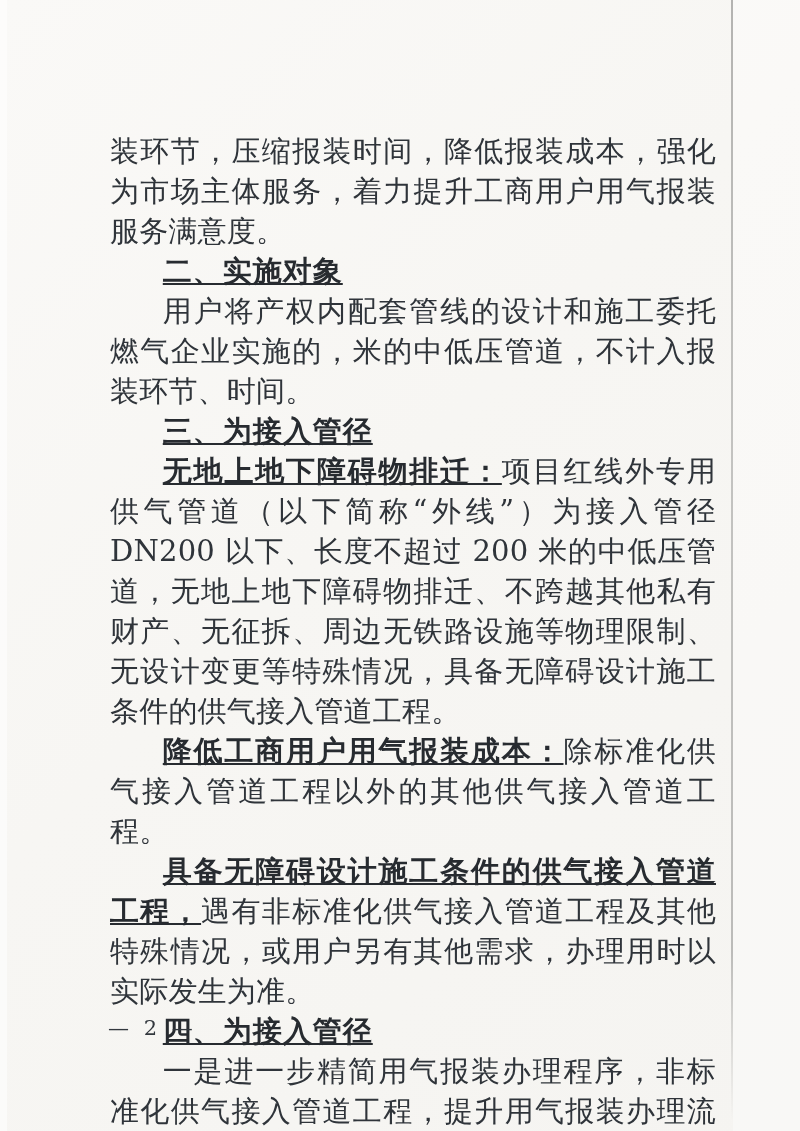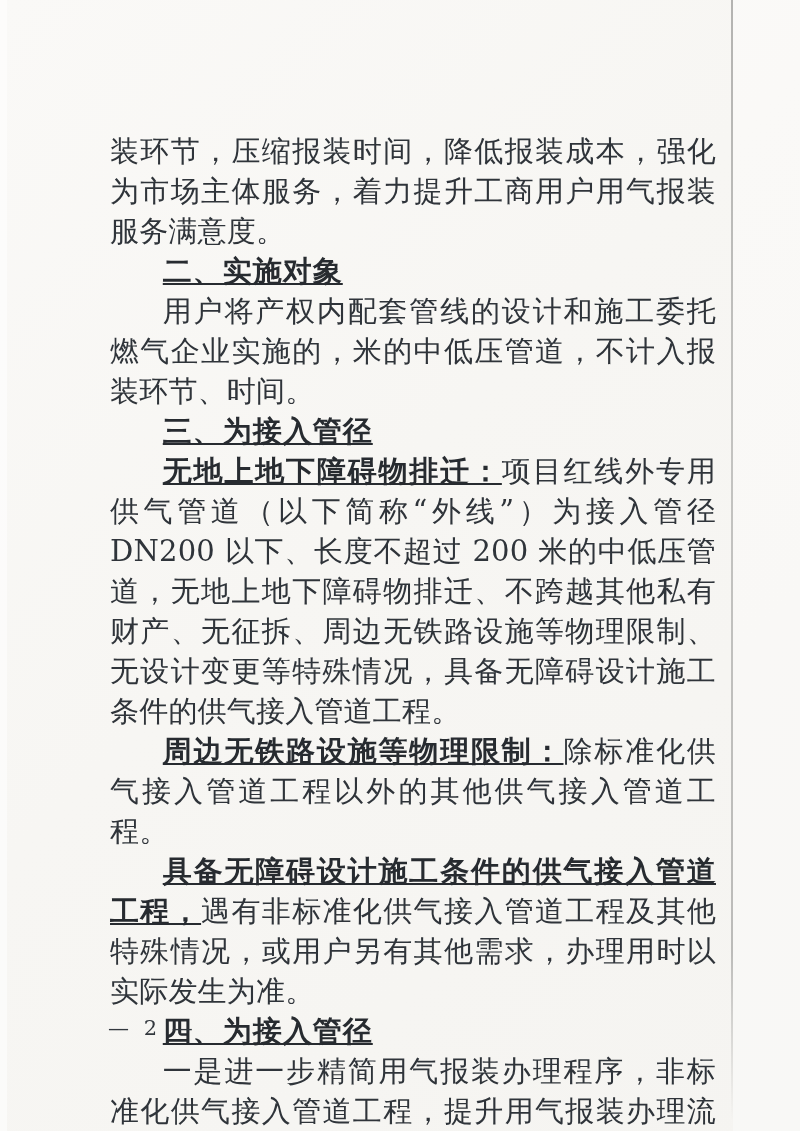--- a/index.html
+++ b/index.html
@@ -88,20 +88,20 @@
   <div class="edge-left"></div>
   <div class="right-strip"></div>
   <div class="fold-line"></div>
 
   <div class="doc-body">
       <div class="paragraph no-indent"><span>装环节，压缩报装时间，降低报装成本，强化为市场主体服务，着力提升工商用户用气报装服务满意度。</span></div>
       <div class="heading"><span class="bold">二、实施对象</span></div>
       <div class="paragraph"><span>用户将产权内配套管线的设计和施工委托燃气企业实施的，米的中低压管道，不计入报装环节、时间。</span></div>
       <div class="heading"><span class="bold">三、为接入管径</span></div>
       <div class="paragraph"><span class="bold">无地上地下障碍物排迁：</span><span>项目红线外专用供气管道（以下简称“外线”）为接入管径 DN200 以下、长度不超过 200 米的中低压管道，无地上地下障碍物排迁、不跨越其他私有财产、无征拆、周边无铁路设施等物理限制、无设计变更等特殊情况，具备无障碍设计施工条件的供气接入管道工程。</span></div>
-      <div class="paragraph"><span class="bold">周边无铁路设施等物理限制：</span><span>除标准化供气接入管道工程以外的其他供气接入管道工程。</span></div>
+      <div class="paragraph"><span class="bold">降低工商用户用气报装成本：</span><span>除标准化供气接入管道工程以外的其他供气接入管道工程。</span></div>
       <div class="paragraph"><span class="bold">具备无障碍设计施工条件的供气接入管道工程，</span><span>遇有非标准化供气接入管道工程及其他特殊情况，或用户另有其他需求，办理用时以实际发生为准。</span></div>
       <div class="heading"><span class="bold">四、为接入管径</span></div>
       <div class="paragraph"><span>一是进一步精简用气报装办理程序，非标准化供气接入管道工程，提升用气报装办理流程透明度和服务水平。燃气</span></div>
     </div>
 
   <div class="page-number">— 2 —</div>
 </div>
 
 </body></html>

